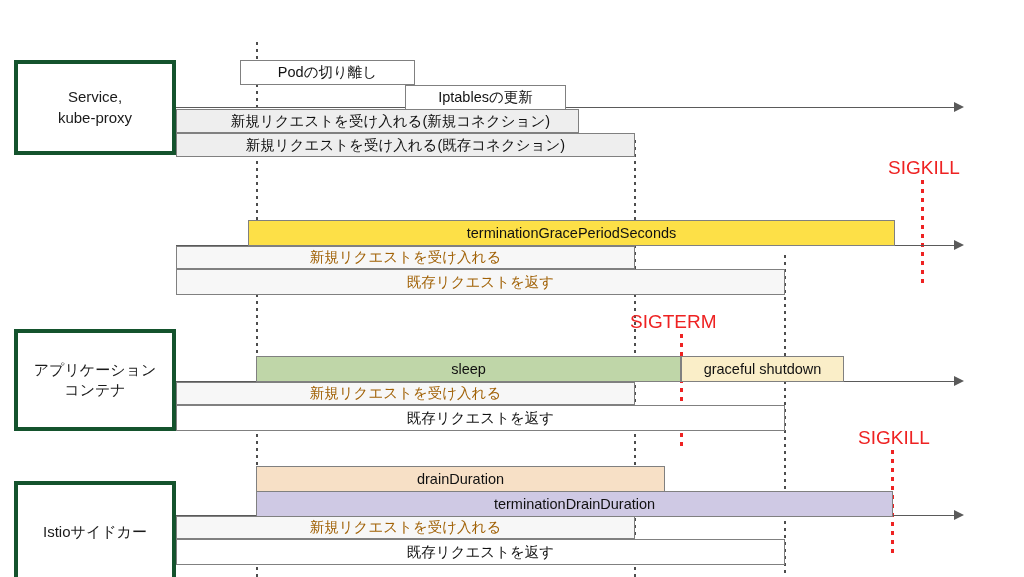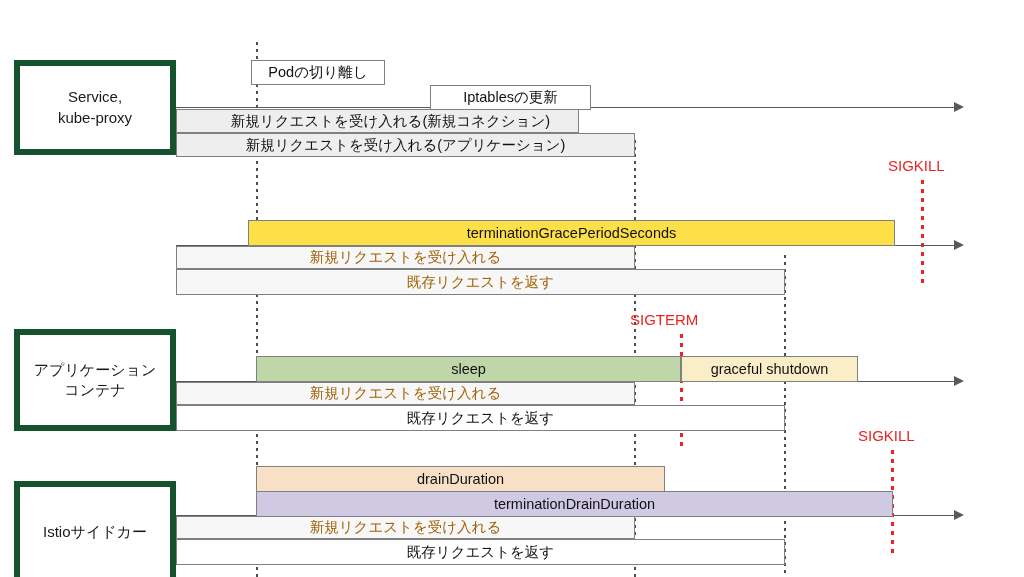--- a/index.html
+++ b/index.html
@@ -11,21 +11,21 @@
   #stage{
     position:relative;
     width:1024px;
     height:577px;
     overflow:hidden;
     background:#fff;
   }
   
   .abs{position:absolute;box-sizing:border-box;}
   .lane-label{
-    border:6px solid #14532d;
+    border:4px solid #14532d;
     background:#ffffff;
     display:flex;
     align-items:center;
     justify-content:center;
     text-align:center;
     font-size:15px;
     line-height:1.35;
     color:#1a1a1a;
     white-space:pre-line;
   }
@@ -66,21 +66,21 @@
     background-size:3px 9px;
     width:3px;
   }
   .note{
     font-size:15px;
     line-height:1.45;
     color:#8a8a8a;
     white-space:pre-line;
   }
   .siglabel{
-    font-size:15px;
+    font-size:19px;
     color:#ee2222;
     white-space:nowrap;
   }
 </style>
 </head>
 <body>
 
 <div id="stage">
 
 
@@ -95,47 +95,47 @@
   <div class="abs siglabel" style="left:888px;top:157px;">SIGKILL</div>
   <div class="abs siglabel" style="left:630px;top:311px;text-align:center;">SIGTERM</div>
   <div class="abs siglabel" style="left:858px;top:427px;">SIGKILL</div>
 
   <div class="abs lane-label" style="left:14px;top:60px;width:162px;height:95px;">Service,
 kube-proxy</div>
 
   <div class="abs axis" style="left:176px;top:107px;width:779px;"></div>
   <div class="abs arrowhead" style="left:954px;top:102px;"></div>
 
-  <div class="abs bar plain" style="left:251px;top:60px;width:134px;height:25px;">Podの切り離し</div>
+  <div class="abs bar plain" style="left:240px;top:60px;width:175px;height:25px;">Podの切り離し</div>
 
-  <div class="abs bar plain" style="left:430px;top:85px;width:161px;height:25px;">Iptablesの更新</div>
+  <div class="abs bar plain" style="left:405px;top:85px;width:161px;height:25px;">Iptablesの更新</div>
 
   <div class="abs bar greyfill" style="left:176px;top:109px;width:403px;height:24px;padding-left:26px;">新規リクエストを受け入れる(新規コネクション)</div>
 
-  <div class="abs bar greyfill" style="left:176px;top:133px;width:459px;height:24px;">新規リクエストを受け入れる(アプリケーション)</div>
+  <div class="abs bar greyfill" style="left:176px;top:133px;width:459px;height:24px;">新規リクエストを受け入れる(既存コネクション)</div>
 
 
   <div class="abs axis" style="left:176px;top:245px;width:779px;"></div>
   <div class="abs arrowhead" style="left:954px;top:240px;"></div>
 
   <div class="abs bar" style="left:248px;top:220px;width:647px;height:26px;background:#fde047;">terminationGracePeriodSeconds</div>
 
   <div class="abs bar lightfill faint" style="left:176px;top:246px;width:459px;height:23px;">新規リクエストを受け入れる</div>
 
   <div class="abs bar lightfill faint" style="left:176px;top:269px;width:609px;height:26px;">既存リクエストを返す</div>
 
   <div class="abs lane-label" style="left:14px;top:329px;width:162px;height:102px;">アプリケーション
 コンテナ</div>
 
   <div class="abs axis" style="left:176px;top:381px;width:779px;"></div>
   <div class="abs arrowhead" style="left:954px;top:376px;"></div>
 
   <div class="abs bar" style="left:256px;top:356px;width:425px;height:26px;background:#bfd6a8;">sleep</div>
 
-  <div class="abs bar" style="left:681px;top:356px;width:177px;height:26px;background:#faeec8;">graceful shutdown</div>
+  <div class="abs bar" style="left:681px;top:356px;width:163px;height:26px;background:#faeec8;">graceful shutdown</div>
 
   <div class="abs bar lightfill faint" style="left:176px;top:382px;width:459px;height:23px;">新規リクエストを受け入れる</div>
 
   <div class="abs bar plain" style="left:176px;top:405px;width:609px;height:26px;">既存リクエストを返す</div>
 
   <div class="abs lane-label" style="left:14px;top:463px;width:162px;height:102px;margin-top:18px;">Istioサイドカー</div>
 
   <div class="abs axis" style="left:176px;top:515px;width:779px;"></div>
   <div class="abs arrowhead" style="left:954px;top:510px;"></div>
 

